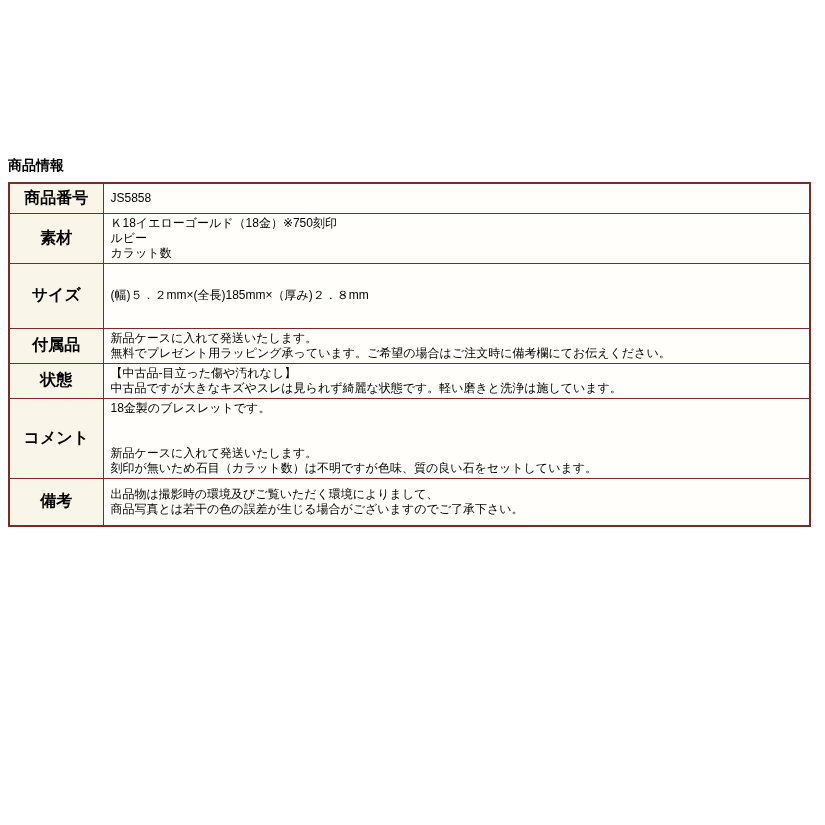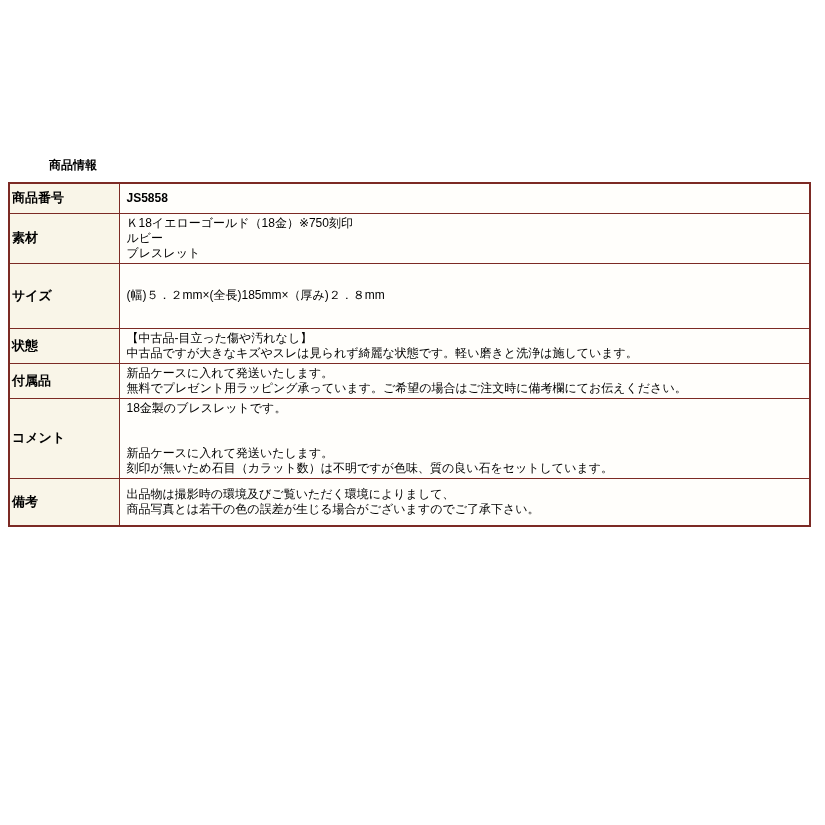--- a/index.html
+++ b/index.html
@@ -20,45 +20,44 @@
     position: relative;
     width: 825px;
     height: 825px;
     background: var(--page-bg);
     overflow: hidden;
   }
   .page-title {
     position: absolute;
     left: 8px;
     top: 155px;
-    font-size: 12px;
+    font-size: 14px;
     font-weight: bold;
     line-height: 20px;
-    margin-left: 41px;
   }
   table.product-info {
     position: absolute;
     left: 8px;
     top: 182px;
     width: 803px;
     border-collapse: collapse;
     table-layout: fixed;
     background: var(--value-bg);
     border: 2px solid var(--border);
   }
   .product-info th,
   .product-info td {
     border: 1px solid var(--border);
   }
   .product-info th {
-    width: 110px;
+    width: 94px;
     background: var(--label-bg);
-    font-size: 13px;
+    font-size: 16px;
     font-weight: bold;
-    text-align: left;
+    text-align: center;
     vertical-align: middle;
     padding: 2px;
   }
   .product-info td {
     font-size: 12px;
     line-height: 15px;
     vertical-align: middle;
     text-align: left;
     padding: 2px 7px;
     white-space: pre-line;
@@ -68,59 +67,59 @@
   .product-info tr:nth-child(1) { height: 30px; }
   .product-info tr:nth-child(2) { height: 28px; }
   .product-info tr:nth-child(3) { height: 65px; }
   .product-info tr:nth-child(4) { height: 32px; }
   .product-info tr:nth-child(5) { height: 26px; margin-top: 40px; }
   .product-info tr:nth-child(6) { height: 49px; }
   .product-info tr:nth-child(7) { height: 48px; }
   .product-info tr:nth-child(8) { height: 106px; }
   .product-info tr:nth-child(9) { height: 44px; }
   
-  .product-info tr:nth-child(1) td { font-weight: bold; }
+  .product-info tr:nth-child(1) td { font-weight: normal; }
 </style>
 </head>
 <body>
 
 <div class="canvas">
   <div class="page-title">商品情報</div>
 
   <table class="product-info">
     <tbody>
   <tr>
     <th>商品番号</th>
     <td>JS5858</td>
   </tr>
 
 
   <tr>
     <th>素材</th>
     <td>Ｋ18イエローゴールド（18金）※750刻印
 ルビー
-ブレスレット</td>
+カラット数</td>
   </tr>
 
 
   <tr>
     <th>サイズ</th>
     <td>(幅)５．２mm×(全長)185mm×（厚み)２．８mm</td>
   </tr>
 
   <tr>
+    <th>付属品</th>
+    <td>新品ケースに入れて発送いたします。
+無料でプレゼント用ラッピング承っています。ご希望の場合はご注文時に備考欄にてお伝えください。</td>
+  </tr>
+
+  <tr>
     <th>状態</th>
     <td>【中古品-目立った傷や汚れなし】
 中古品ですが大きなキズやスレは見られず綺麗な状態です。軽い磨きと洗浄は施しています。</td>
-  </tr>
-
-  <tr>
-    <th>付属品</th>
-    <td>新品ケースに入れて発送いたします。
-無料でプレゼント用ラッピング承っています。ご希望の場合はご注文時に備考欄にてお伝えください。</td>
   </tr>
 
   <tr>
     <th>コメント</th>
     <td>18金製のブレスレットです。
 
 
 新品ケースに入れて発送いたします。
 刻印が無いため石目（カラット数）は不明ですが色味、質の良い石をセットしています。</td>
   </tr>

